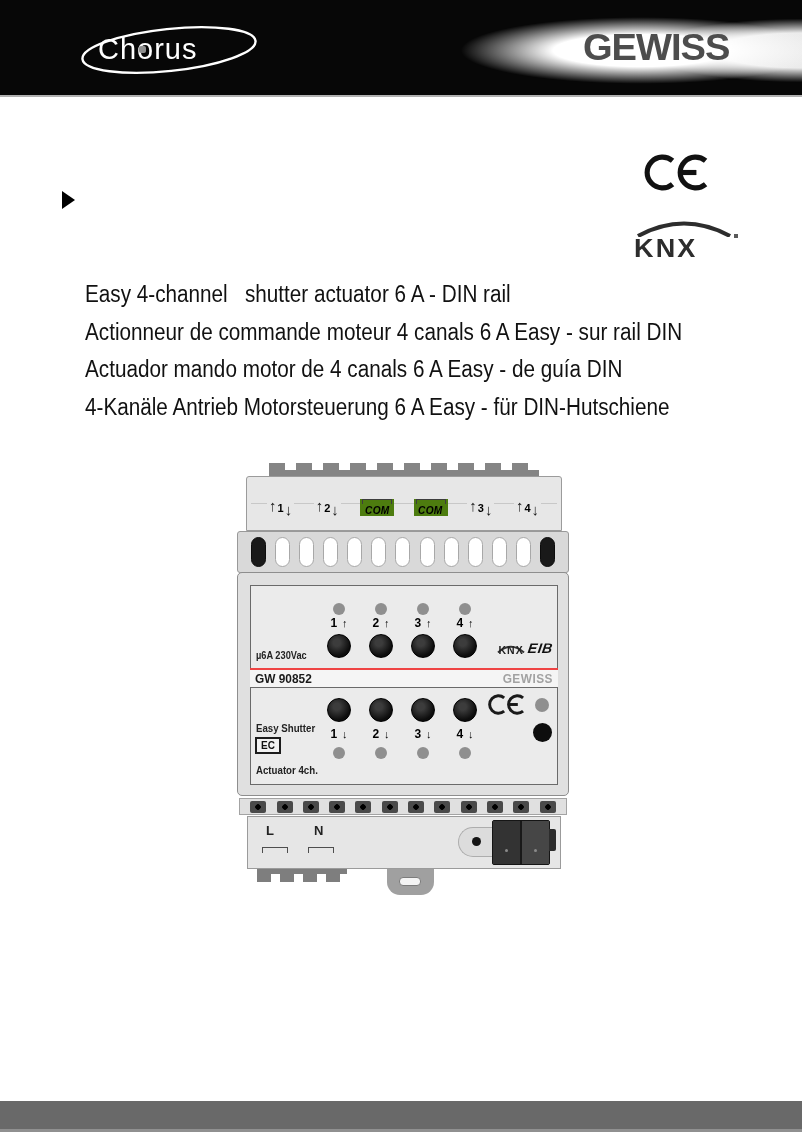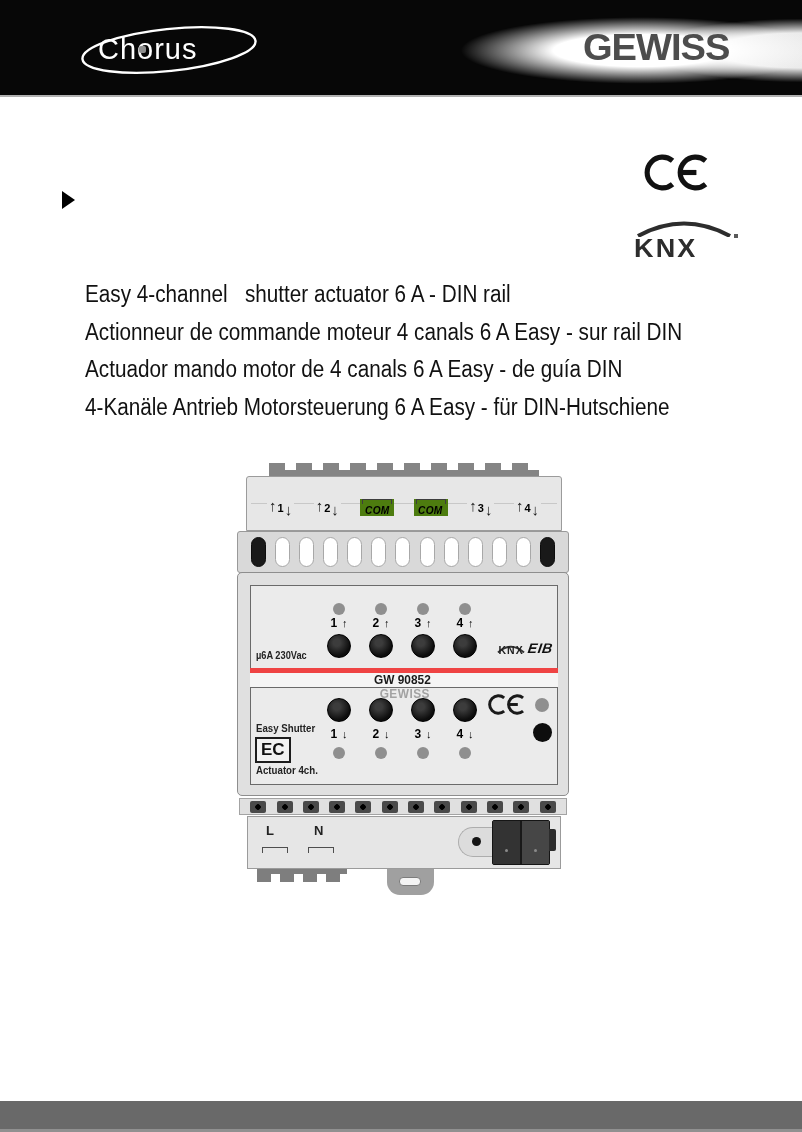--- a/index.html
+++ b/index.html
@@ -77,31 +77,31 @@
   .btn-row.top { top:48px; } .btn-row.bottom { top:112px; }
   .push-btn { position:static; width:24px; height:24px; border-radius:50%; border:1px solid #000;
     background:radial-gradient(circle at 40% 35%, #3c3c3c 0 18%, #0d0d0d 68%); }
 
   .rating { left:5px; top:63px; font-size:10.5px; font-weight:bold; color:#222; transform:scaleX(0.88); transform-origin:left center; white-space:pre; }
   .knx-eib { right:4px; top:54px; display:flex; align-items:flex-end; gap:5px; }
   .mini-knx { position:static; display:flex; flex-direction:column; align-items:center; }
   .mini-knx-text { position:static; font-size:10px; font-weight:900; letter-spacing:1px; color:#222; transform:scaleX(1.05); }
   .eib { position:static; font-style:italic; font-weight:900; font-size:14px; letter-spacing:0.5px; color:#111; transform:skewX(-8deg); }
 
-  .band { left:-1px; right:-1px; top:82px; height:20px; background:#f5f5f5; border-top:5px solid #ef4444; border-bottom:1px solid #6a6a6a; display:flex; justify-content:space-between; align-items:center; padding:0 5px;flex-direction:column; }
+  .band { left:-1px; right:-1px; top:82px; height:20px; background:#f5f5f5; border-top:2px solid #ef4444; border-bottom:1px solid #6a6a6a; display:flex; justify-content:space-between; align-items:center; padding:0 5px; }
   .band-code { position:static; font-size:12.5px; font-weight:bold; color:#1a1a1a; transform:scaleX(0.95); transform-origin:left center; }
   .band-brand { position:static; font-size:12.5px; font-weight:800; color:#a2a2a2; letter-spacing:0.5px; transform:scaleX(0.95); transform-origin:right center; }
 
   .dev-name { left:5px; top:107px; font-size:11px; font-weight:bold; line-height:14px; color:#222; transform:scaleX(0.88); transform-origin:left top; white-space:pre; }
   .dev-name div { position:static; }
 
   .ce-small { left:237px; top:105px; }
   .led-right { left:284px; top:112px; width:14px; height:14px; border-radius:50%; background:#8f8f8f; }
   .prog-btn { left:282px; top:137px; width:19px; height:19px; border-radius:50%; background:#0d0d0d; }
-  .ec-box { left:4px; top:151px; border:2px solid #1c1c1c; padding:1px 4px; font-size:17px; font-weight:bold; background:#f2f2f2; color:#111; }
+  .ec-box { left:4px; top:151px; border:2px solid #1c1c1c; padding:1px 4px; font-size:10px; font-weight:bold; background:#f2f2f2; color:#111; }
 
   .screw-strip { left:2px; top:336px; width:328px; height:17px; background:#e0e0e0; border:1px solid #a3a3a3; display:flex; justify-content:space-evenly; align-items:center; }
   .screw { position:static; width:16px; height:12px; border-radius:2px; background:radial-gradient(circle at 50% 50%, #000 2.5px, #4a4a4a 3px); }
 
   .bottom-body { left:10px; top:354px; width:314px; height:53px; background:#e6e6e6; border:1px solid #9b9b9b; }
   .l-label { left:18px; top:6px; font-size:13px; font-weight:bold; color:#222; }
   .n-label { left:66px; top:6px; font-size:13px; font-weight:bold; color:#222; }
   .staple { width:26px; height:6px; border:1.4px solid #4e4e4e; border-bottom:none; }
   .l-staple { left:14px; top:30px; } .n-staple { left:60px; top:30px; }
   .plate { left:210px; top:10px; width:36px; height:30px; background:#dcdcdc; border:1px solid #adadad; border-right:none; border-radius:15px 0 0 15px; }

